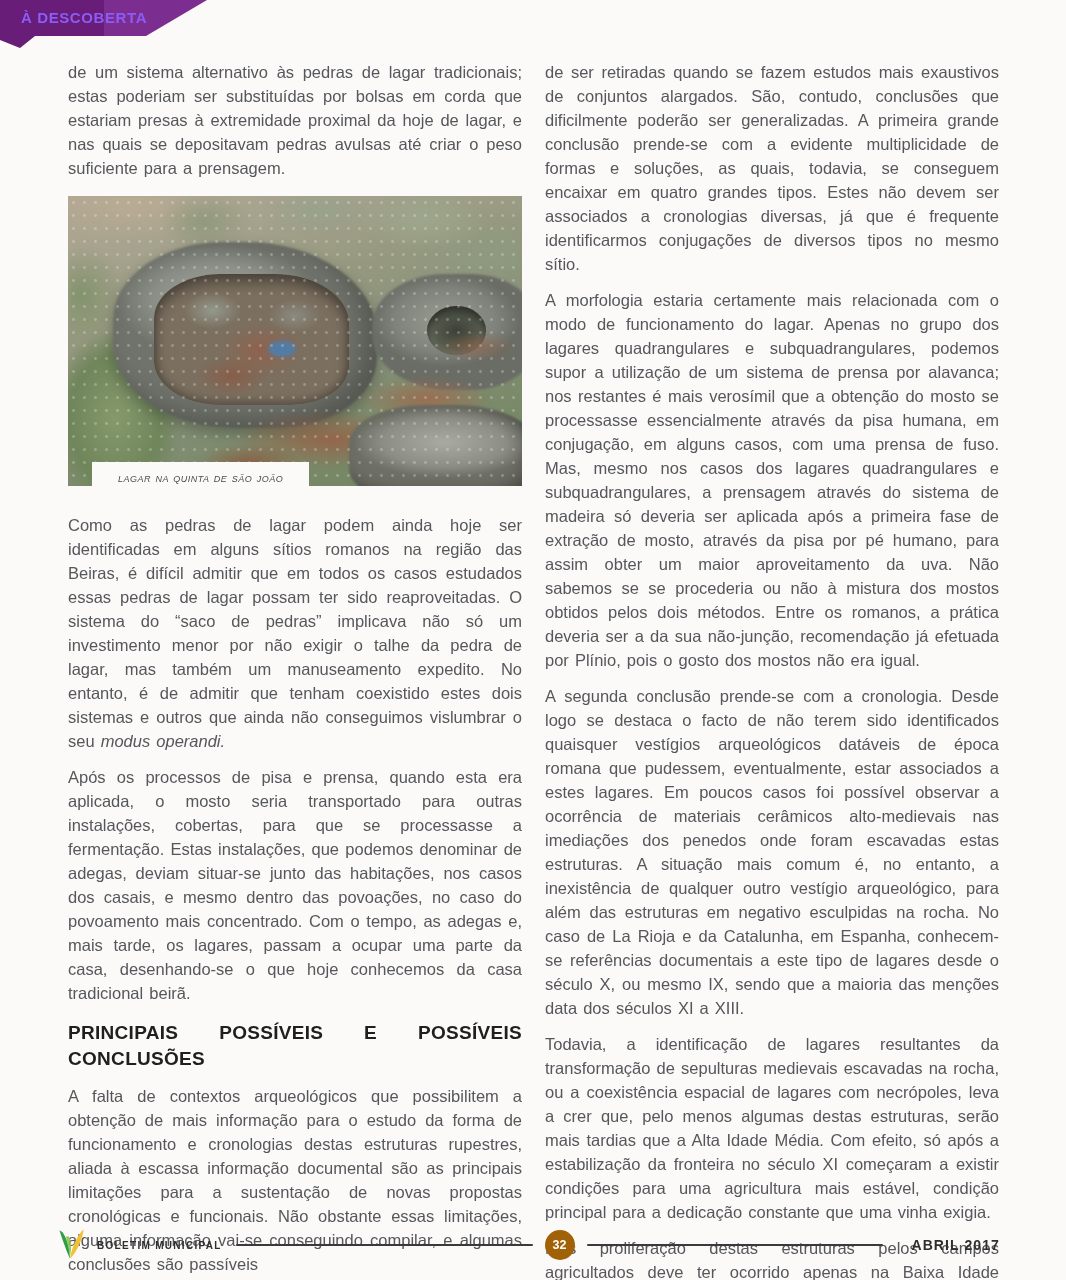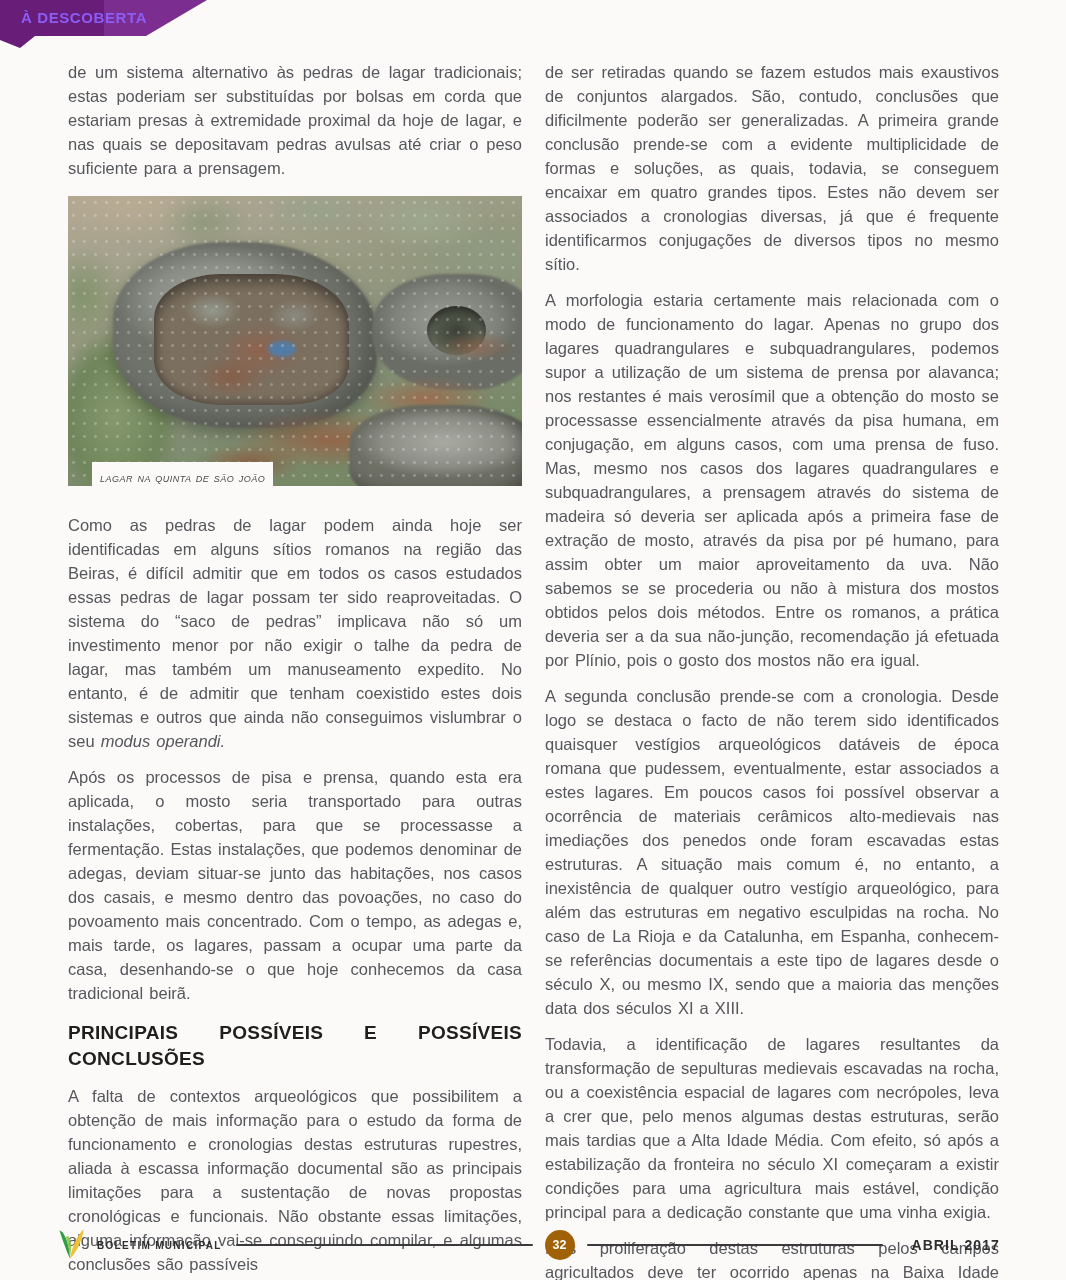--- a/index.html
+++ b/index.html
@@ -58,21 +58,21 @@
      radial-gradient(75px 28px at 40% 92%,rgba(142,82,56,.75),transparent 70%),
      radial-gradient(55px 20px at 90% 52%,rgba(150,94,66,.6),transparent 70%);}
   .ph-bottomrocks{left:62%;top:72%;width:42%;height:34%;border-radius:40% 45% 30% 35%;filter:blur(1px);
      background:radial-gradient(closest-side at 50% 38%,#a9aaa2,#8c8e86 65%,#6e7066 95%);
      box-shadow:inset -12px -8px 20px rgba(0,0,0,.4);}
   .ph-greenleft{left:-4%;top:46%;width:32%;height:62%;filter:blur(2px);
      background:radial-gradient(closest-side at 45% 50%,#86996d,#6f855a 70%,transparent);}
   .ph-speckle{inset:0;opacity:.45;
      background-image:radial-gradient(rgba(255,255,255,.55) 1px,transparent 1.6px);
      background-size:11px 13px;}
-  figcaption{position:absolute;left:24px;bottom:-9px;background:#fbfaf8;padding:5px 8px 4px;
+  figcaption{position:absolute;left:24px;bottom:-9px;background:#fbfaf8;padding:5px 26px 4px;
      font-size:9px;font-style:italic;color:#4a4a4a;letter-spacing:.5px;white-space:nowrap;}
 
   
   footer{position:absolute;left:52px;right:66px;top:1226px;height:38px;display:flex;align-items:center;}
   .brand{font-size:10px;font-weight:bold;letter-spacing:1.3px;color:#2e2e2e;margin:0 14px 0 7px;white-space:nowrap;}
   .rule{flex:1;height:2px;background:#3a3a3c;border-radius:1px;}
   .rule.r1{margin-right:12px;}
   .rule.r2{margin-left:12px;}
   .page-badge{width:30px;height:30px;border-radius:50%;background:#a16207;color:#fff;
      font-size:12.5px;font-weight:bold;display:flex;align-items:center;justify-content:center;flex:0 0 auto;}

